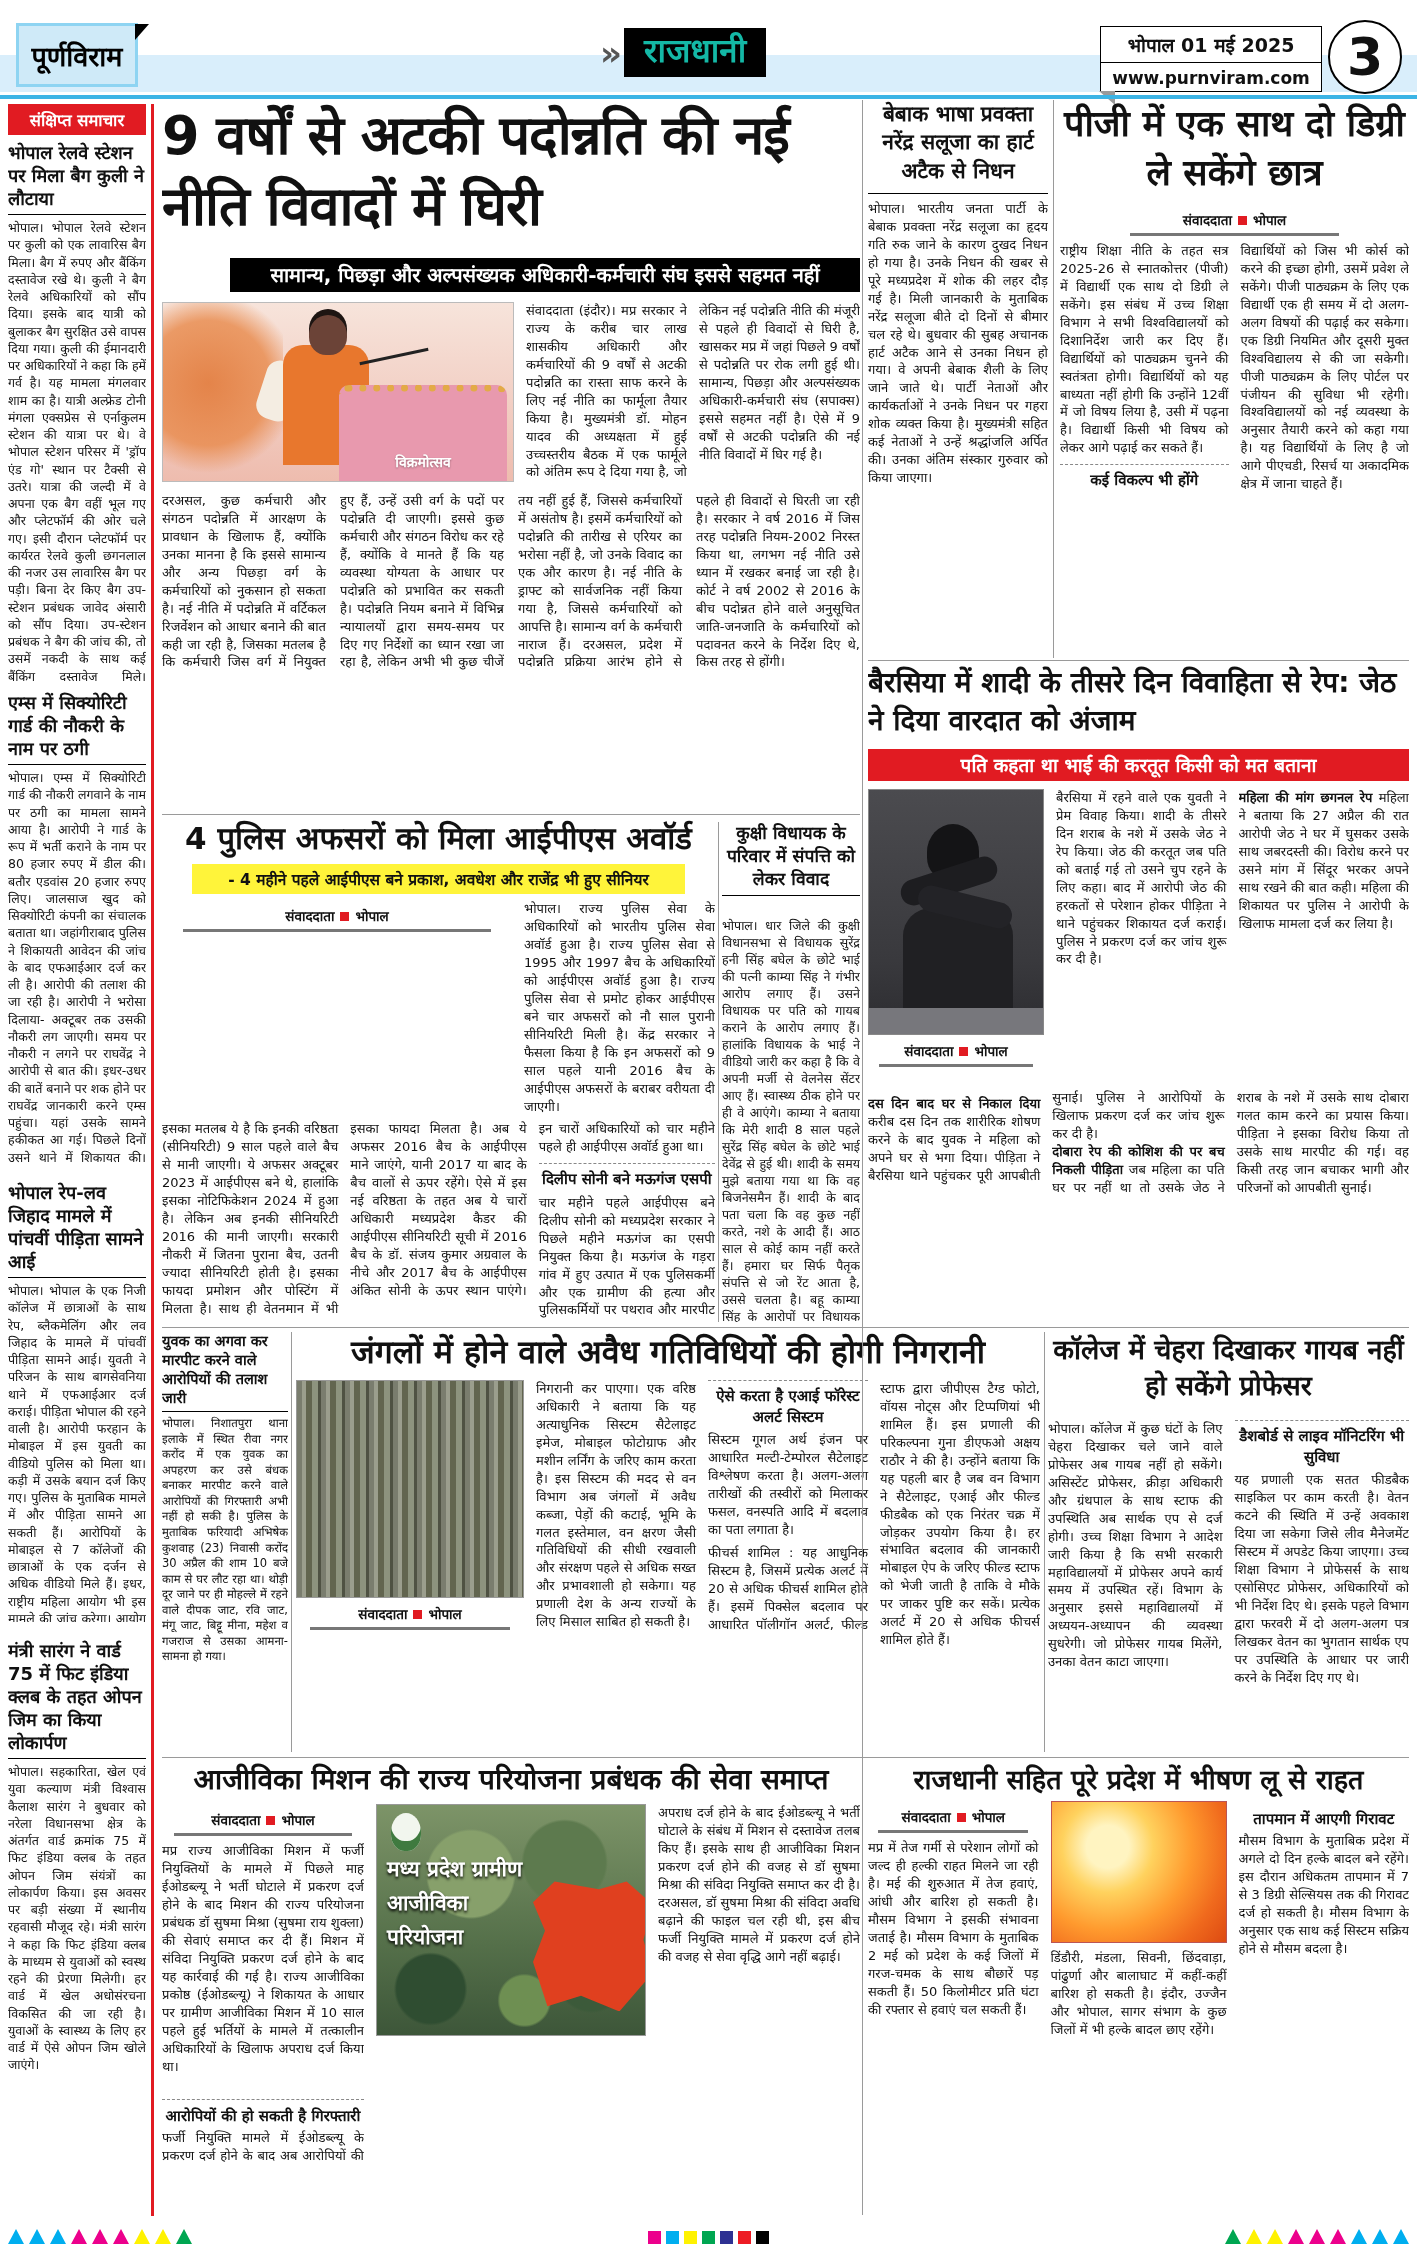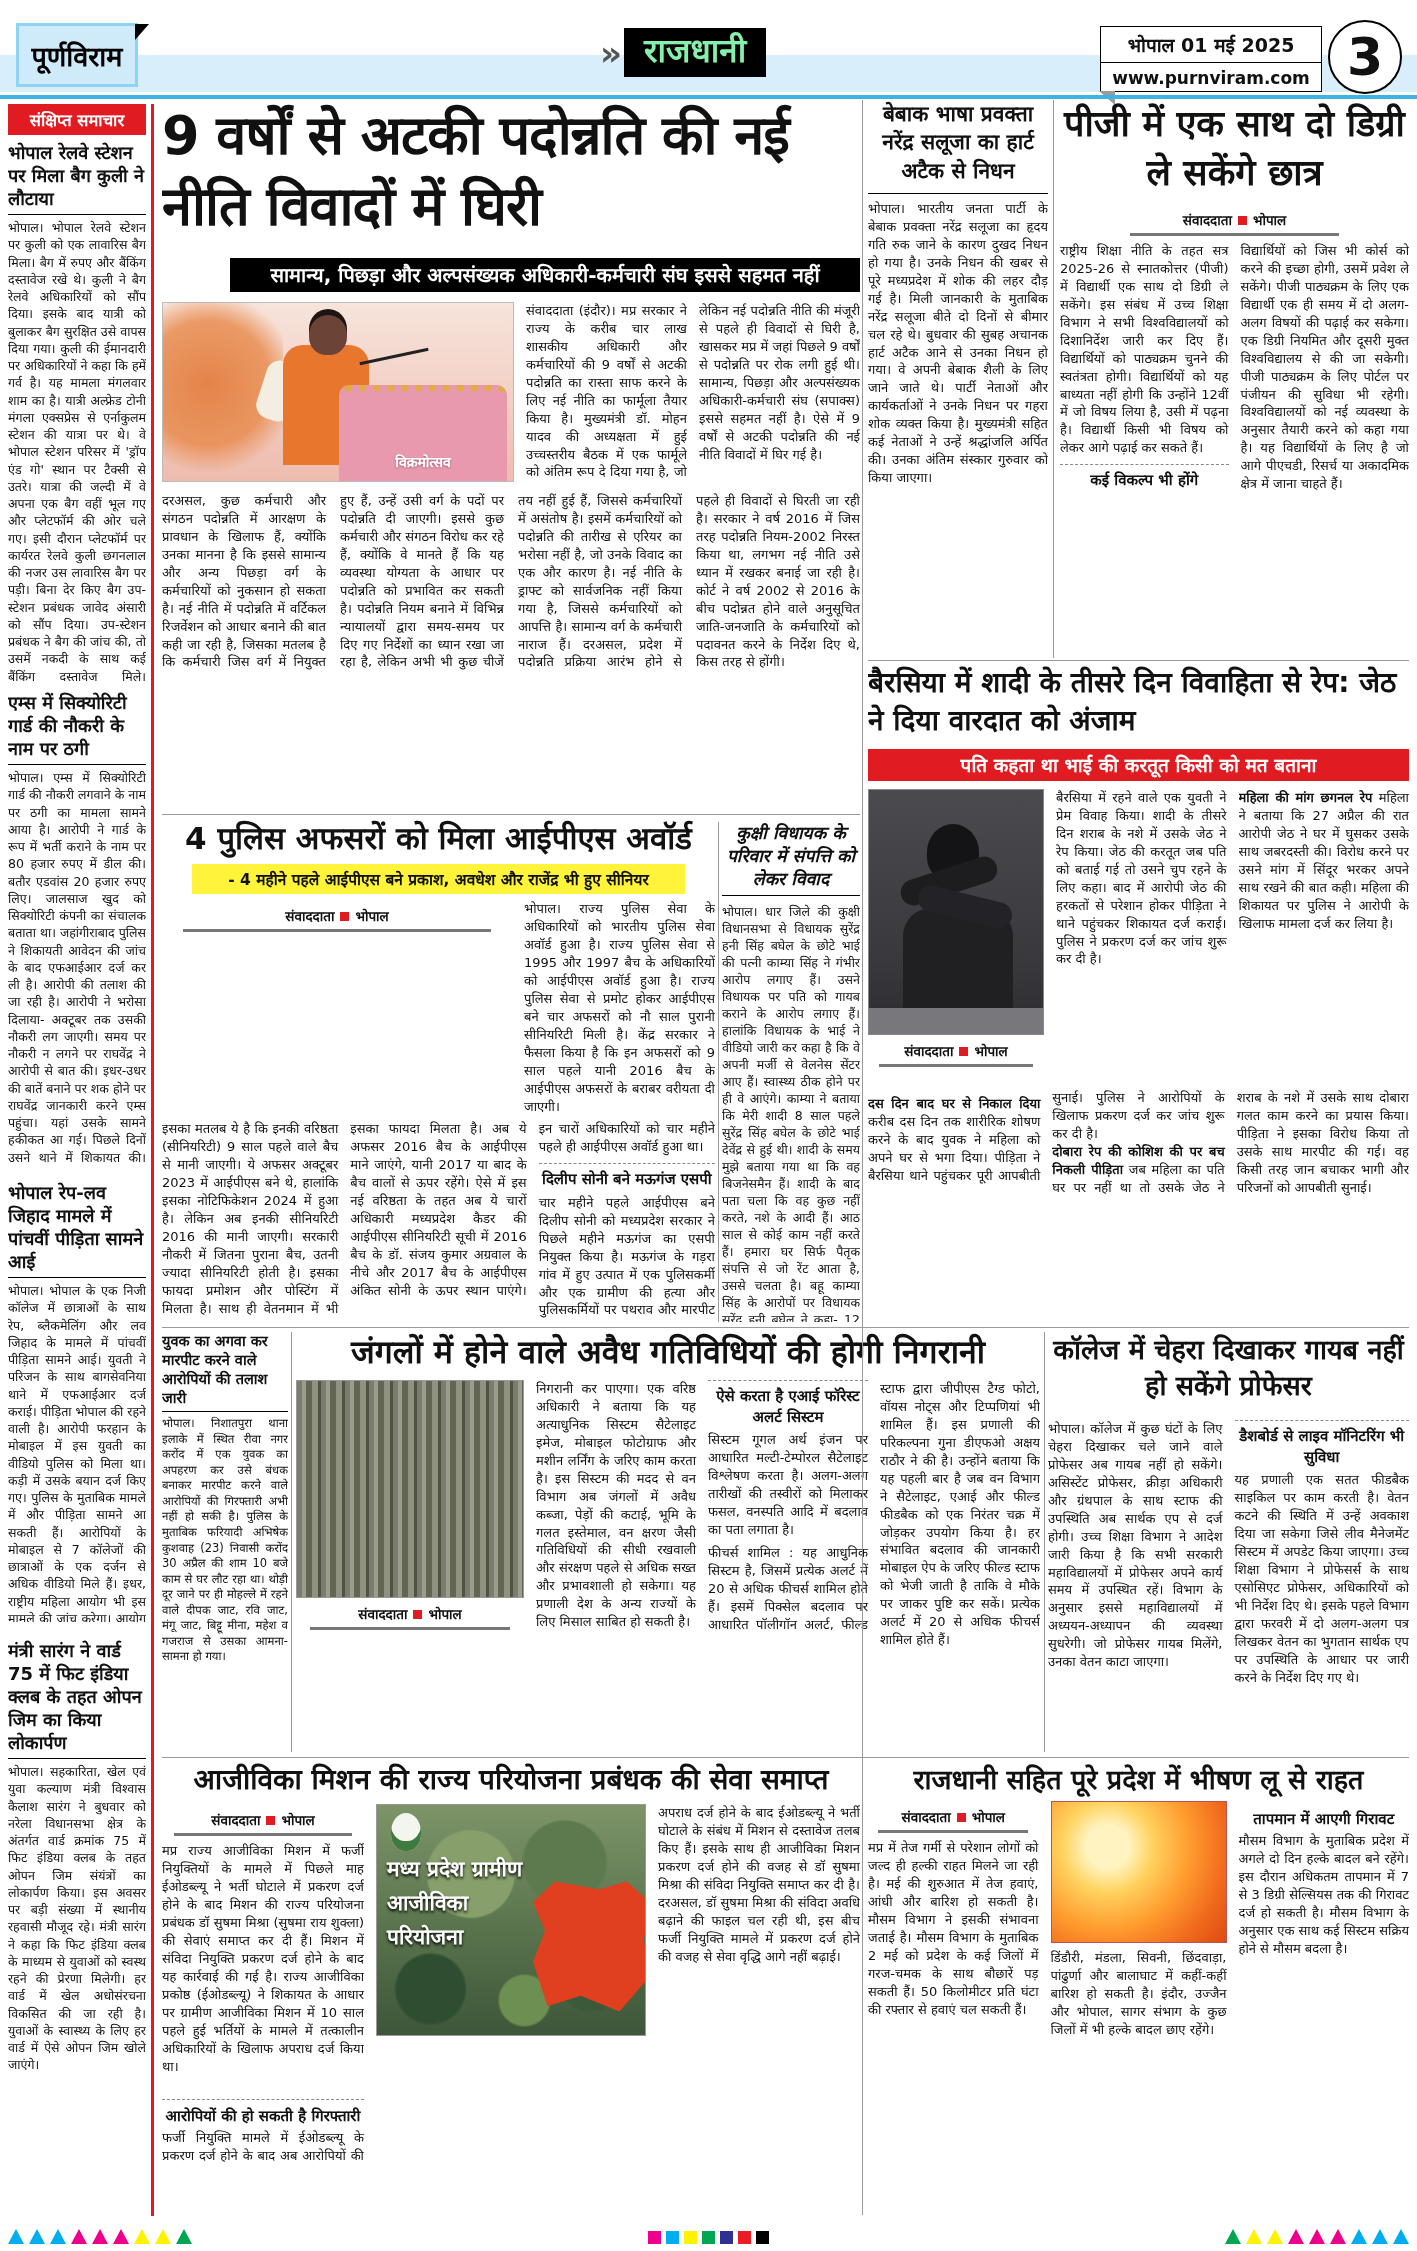--- a/index.html
+++ b/index.html
@@ -16,21 +16,21 @@
 
   
   .band{left:0;top:55px;width:1417px;height:37px;background:var(--band);}
   .logo-box{left:16px;top:23px;width:122px;height:64px;background:#cfeaf8;
     border:3px solid #8ed4f2;display:flex;align-items:center;justify-content:center;
     font-size:27px;font-weight:800;color:#000;}
   .logo-box:after{content:"";position:absolute;right:-14px;top:-2px;
     border-left:14px solid #000;border-bottom:16px solid transparent;}
   .section-wrap{left:600px;top:28px;display:flex;align-items:center;}
   .sec-arrows{font-size:34px;font-weight:800;color:#555;margin-right:2px;line-height:1;}
-  .section-box{background:#000;color:#86efac;font-size:33px;font-weight:800;
+  .section-box{background:#000;color:#14b8a6;font-size:33px;font-weight:800;
     padding:6px 20px 10px;line-height:1;}
   .date-box{left:1100px;top:26px;width:222px;height:66px;background:#fff;
     border:1px solid #000;text-align:center;}
   .date-line{font-size:19px;font-weight:800;border-bottom:1px solid #000;padding:5px 0 4px;}
   .site-line{font-size:17px;font-weight:800;padding-top:5px;}
   .date-box:after{content:"";position:absolute;left:-2px;bottom:-14px;
     border-right:16px solid #9a9a9a;border-bottom:14px solid transparent;}
   .page-num{left:1328px;top:20px;width:74px;height:74px;border:2px solid #000;
     border-radius:50%;display:flex;align-items:center;justify-content:center;
     font-size:52px;font-weight:800;background:#fff;}
@@ -130,21 +130,21 @@
   .ips-text{position:absolute;right:26px;top:52px;font-size:56px;font-weight:800;
     color:#4a4a4a;letter-spacing:8px;}
   .books{position:absolute;left:10px;bottom:0;width:330px;height:26px;
     background:repeating-linear-gradient(90deg,#f4ead0 0 60px,#e4d6b4 60px 64px);}
   .ips-colA{flex:1;overflow:hidden;}
   .ips-below{column-count:3;column-gap:12px;height:204px;margin-top:6px;}
 
   
   .kukshi{left:722px;top:822px;width:138px;height:500px;overflow:hidden;}
   .kuk-h{font-size:17.5px;font-weight:800;text-align:center;line-height:1.3;
-    padding-bottom:5px;border-bottom:1.5px solid #000;margin-bottom:7px;font-style:italic;}
+    padding-bottom:5px;border-bottom:1.5px solid #000;margin-bottom:21px;}
   .kuk-bd{font-size:12.5px;line-height:1.36;text-align:justify;overflow:hidden;height:430px;}
 
   
   .kidnap{left:162px;top:1332px;width:126px;height:420px;overflow:hidden;}
   .kid-h{font-size:14.5px;font-weight:800;line-height:1.3;padding-bottom:4px;
     border-bottom:1.5px solid #000;margin-bottom:4px;}
   .forest{left:296px;top:1332px;width:744px;height:422px;overflow:hidden;}
   .for-h{font-size:32px;font-weight:800;text-align:center;line-height:1.25;}
   .for-row{display:flex;gap:12px;margin-top:8px;height:362px;}
   .for-photo-wrap{width:228px;flex:none;}

